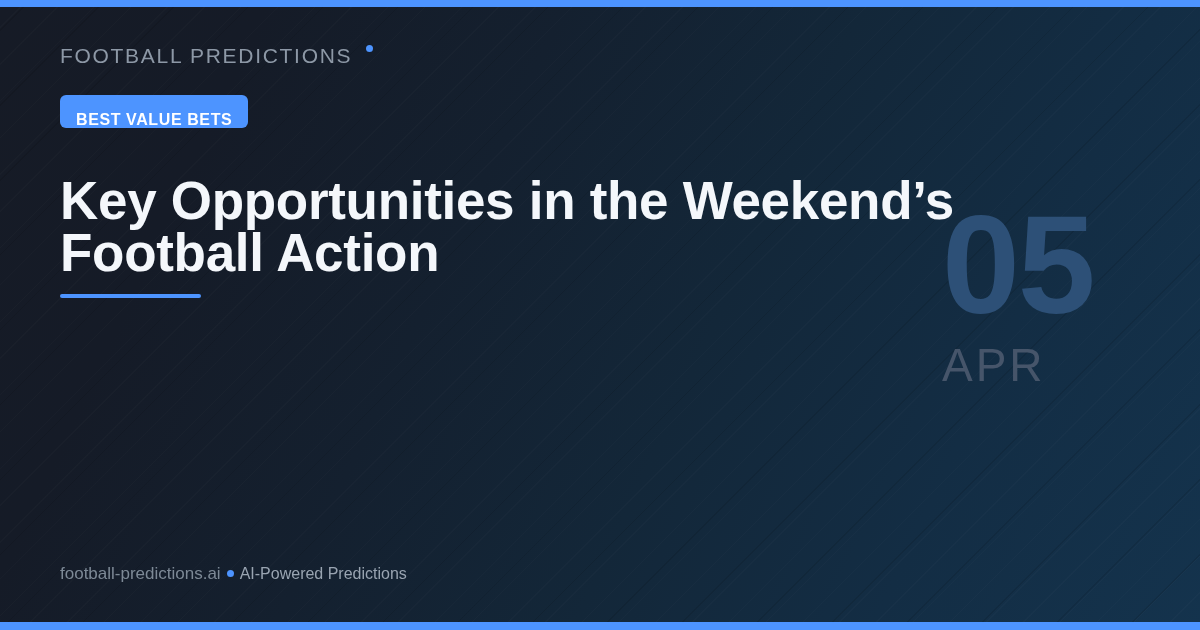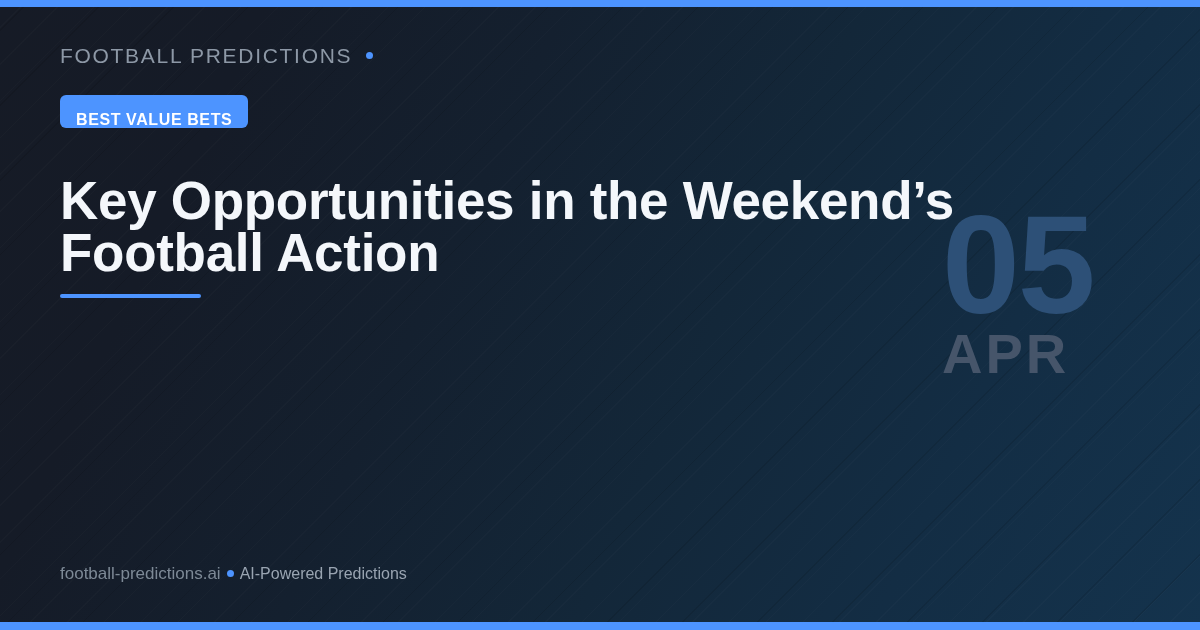--- a/index.html
+++ b/index.html
@@ -69,21 +69,20 @@
     height: 8px;
     background: #4d94ff;
   }
 
   
   .eyebrow {
     position: absolute;
     left: 60px;
     top: 45px;
     display: flex;
-    align-items: center;
     gap: 14px;
   }
   .eyebrow-text {
     font-size: 21px;
     letter-spacing: 1.7px;
     color: #8d98a6;
     font-weight: 400;
     text-transform: uppercase;
     line-height: 1;
     white-space: nowrap;
@@ -149,26 +148,26 @@
     width: 200px;
   }
   .date-day {
     font-size: 140px;
     font-weight: bold;
     line-height: 130px;
     color: #2d5077;
     letter-spacing: -2px;
   }
   .date-month {
-    font-size: 56px;
-    font-weight: bold;
+    font-size: 46px;
+    font-weight: normal;
     line-height: 46px;
     letter-spacing: 3px;
     color: #46556a;
-    margin-top: 1px;
+    margin-top: 12px;
   }
 
   
   .footer {
     position: absolute;
     left: 60px;
     bottom: 48px;
     display: flex;
     align-items: center;
     gap: 6px;

